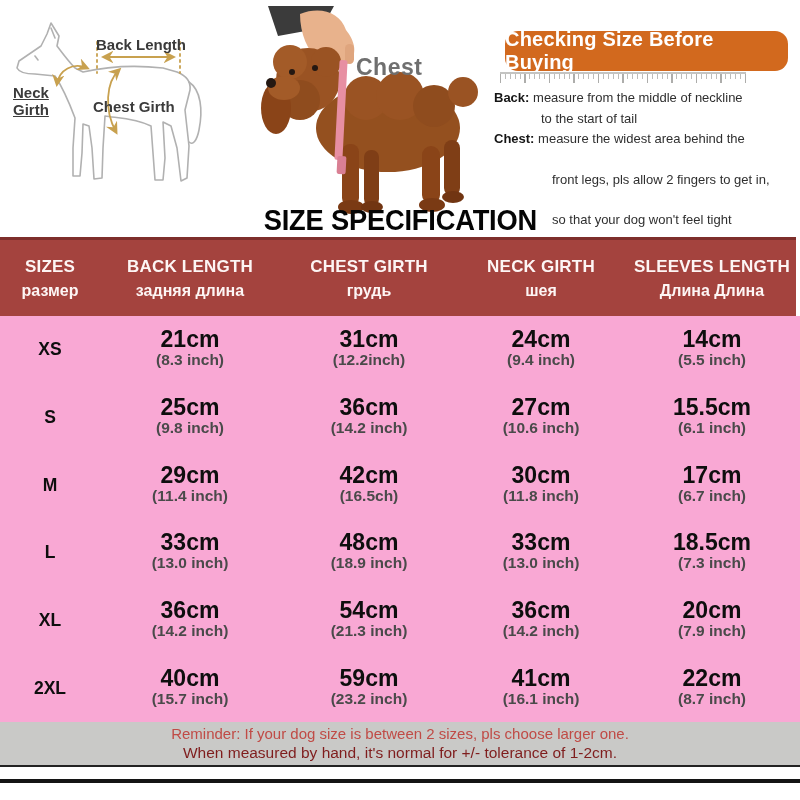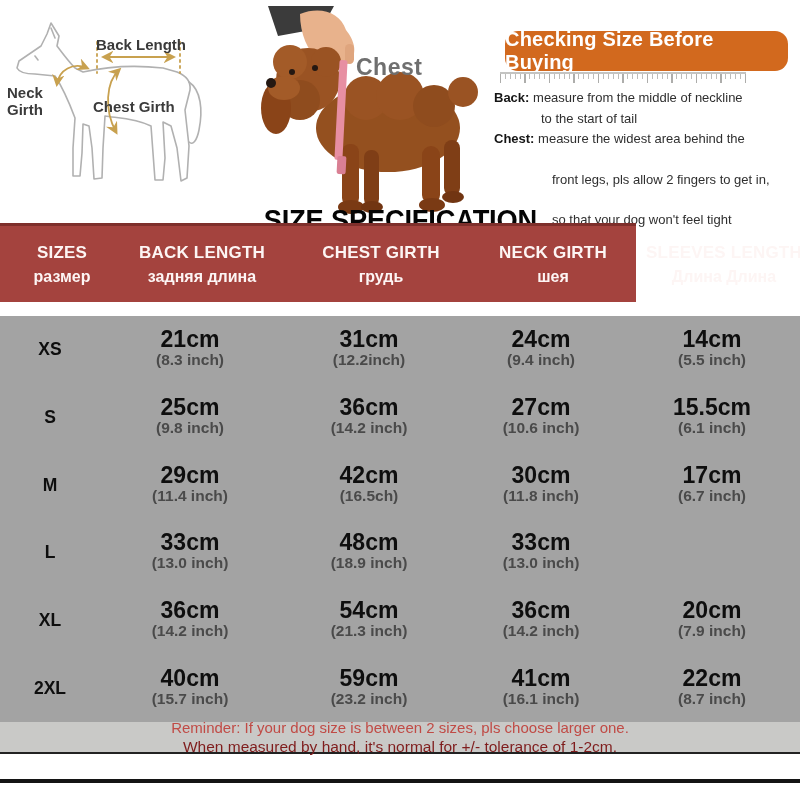--- a/index.html
+++ b/index.html
@@ -7,21 +7,21 @@
   body { font-family:"Liberation Sans", sans-serif; }
   .page { position:relative; width:800px; height:800px; background:#fff; overflow:hidden; }
 
   
   .top { position:absolute; left:0; top:0; width:800px; height:238px; background:#fff; }
 
   .diagram { position:absolute; left:5px; top:18px; width:235px; height:195px; }
   .diagram svg { position:absolute; left:0; top:0; }
   .diag-label { position:absolute; color:#3b3b3b; font-size:15px; font-weight:600; line-height:17px; }
   .lbl-backlength { left:88px; top:18px; width:96px; text-align:center; }
-  .lbl-neck { left:2px; top:66px; white-space:pre-line; }
+  .lbl-neck { left:8px; top:66px; white-space:pre-line;text-decoration:underline; }
   .lbl-chest { left:88px; top:80px; }
 
   .photo { position:absolute; left:238px; top:6px; width:255px; height:214px; }
   .chest-label { position:absolute; left:118px; top:48px; font-size:23px; font-weight:700; color:#6f6f6f; letter-spacing:0.5px; }
 
   .guide { position:absolute; left:490px; top:28px; width:305px; height:200px; }
   .banner { position:absolute; left:15px; top:3px; width:283px; height:40px; background:#d2691e;
             border-radius:13px; color:#ffffff; font-size:20px; font-weight:700; letter-spacing:0.2px;
             display:flex; align-items:center; justify-content:center; }
   .ruler { position:absolute; left:10px; top:44px; width:246px; height:13px;
@@ -37,36 +37,36 @@
   .indent1 { padding-left:47px; }
   .indent2 { padding-left:58px;margin-top:20px; }
 
   
   .title { position:absolute; left:0; top:204px; width:800px; text-align:center;
            font-size:29px; font-weight:800; color:#050505; }
   .title span { display:inline-block; transform:scaleX(0.94); letter-spacing:-0.2px; }
 
   
   .grid-cols { display:grid; grid-template-columns:100px 180px 178px 166px 176px; }
-  .thead { position:absolute; left:0; top:223px; width:636px; height:79px;
-           background:#a4433e; border-top:3px solid #7e2f2b;padding-left:12px; }
+  .thead { position:absolute; left:0; top:237px; width:796px; height:79px;
+           background:#a4433e; border-top:3px solid #7e2f2b; }
   .th { display:flex; flex-direction:column; align-items:center; justify-content:center; gap:5px;
         color:#fdf5f4; padding-top:1px; }
   .th .en { font-size:17px; font-weight:700; letter-spacing:0.2px; }
   .th .ru { font-size:16px; font-weight:700; }
 
-  .tbody { position:absolute; left:0; top:316px; width:800px; height:406px; background:#a3a3a3; }
+  .tbody { position:absolute; left:0; top:316px; width:800px; height:406px; background:#f9a8d4; }
   .trow { height:67.66px; }
   .cell { display:flex; flex-direction:column; align-items:center; justify-content:center; }
   .size { font-size:17.5px; font-weight:700; color:#0e0e0e; }
   .cm   { font-size:23px; font-weight:700; color:#0e0e0e; line-height:21px; }
   .inch { font-size:15.5px; font-weight:700; color:#4a4a4a; line-height:20px; }
 
   
-  .footer { position:absolute; left:0; top:722px; width:800px; height:32px; background:#c9c9c7;
+  .footer { position:absolute; left:0; top:722px; width:800px; height:45px; background:#c9c9c7;
             border-bottom:2px solid #222222; display:flex; flex-direction:column; align-items:center;
             justify-content:center; gap:2px; }
   .reminder  { color:#c04b46; font-size:15px; }
   .tolerance { color:#7f1d1d; font-size:15.5px; }
   .black-bar { position:absolute; left:0; top:779px; width:800px; height:4px; background:#141414; }
 </style>
 </head>
 <body>
 
 <div class="page">
@@ -260,20 +260,24 @@
           <span class="inch">(13.0 inch)</span>
         </div>
       <div class="cell">
           <span class="cm">48cm</span>
           <span class="inch">(18.9 inch)</span>
         </div>
       <div class="cell">
           <span class="cm">33cm</span>
           <span class="inch">(13.0 inch)</span>
         </div>
+      <div class="cell">
+          <span class="cm">18.5cm</span>
+          <span class="inch">(7.3 inch)</span>
+        </div>
     </div>
 
     <div class="trow grid-cols">
       <div class="cell size">XL</div>
       <div class="cell">
           <span class="cm">36cm</span>
           <span class="inch">(14.2 inch)</span>
         </div>
       <div class="cell">
           <span class="cm">54cm</span>

